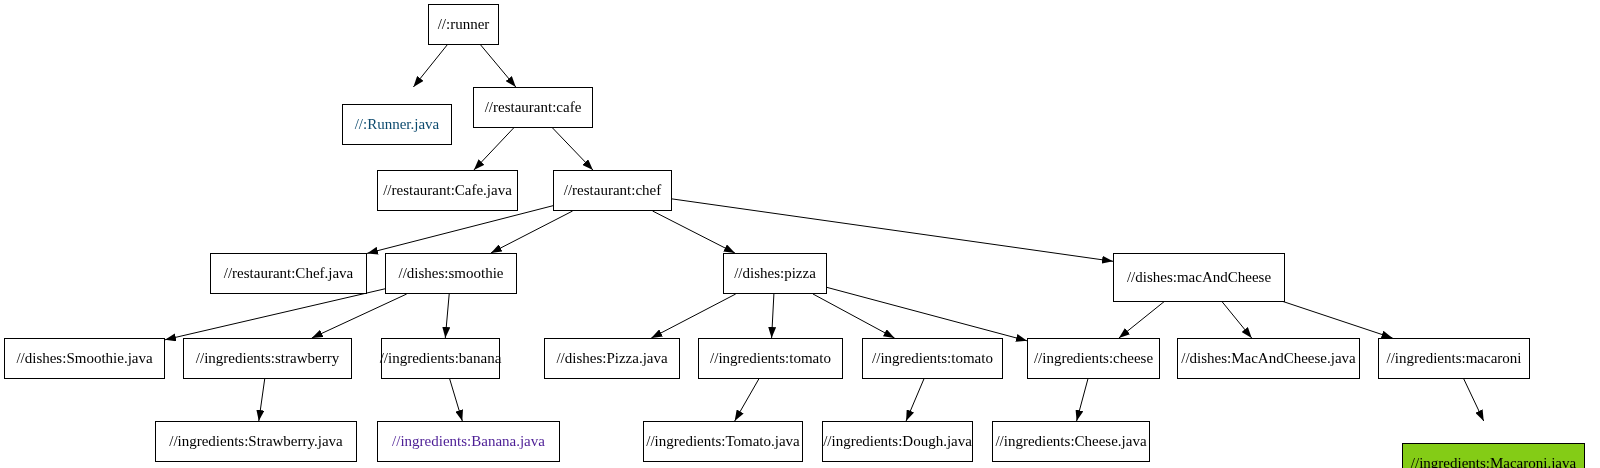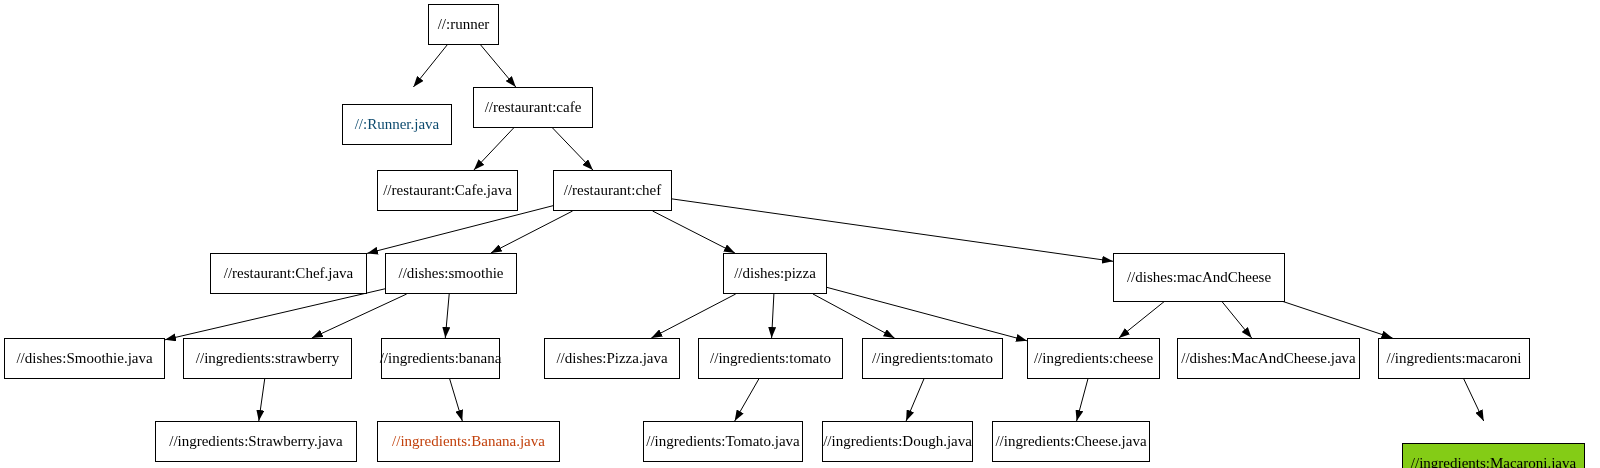--- a/index.html
+++ b/index.html
@@ -89,19 +89,19 @@
       <div class="node" style="left: 4px; top: 338px; width: 161px; height: 41px; border-color: rgb(0, 0, 0); background: rgb(255, 255, 255); color: rgb(0, 0, 0);">//dishes:Smoothie.java</div>
       <div class="node" style="left: 183px; top: 338px; width: 169px; height: 41px; border-color: rgb(0, 0, 0); background: rgb(255, 255, 255); color: rgb(0, 0, 0);">//ingredients:strawberry</div>
       <div class="node" style="left: 381px; top: 338px; width: 119px; height: 41px; border-color: rgb(0, 0, 0); background: rgb(255, 255, 255); color: #000000;">//ingredients:banana</div>
       <div class="node" style="left: 544px; top: 338px; width: 136px; height: 41px; border-color: rgb(0, 0, 0); background: rgb(255, 255, 255); color: rgb(0, 0, 0);">//dishes:Pizza.java</div>
       <div class="node" style="left: 698px; top: 338px; width: 145px; height: 41px; border-color: rgb(0, 0, 0); background: rgb(255, 255, 255); color: rgb(0, 0, 0);">//ingredients:tomato</div>
       <div class="node" style="left: 862px; top: 338px; width: 141px; height: 41px; border-color: rgb(0, 0, 0); background: rgb(255, 255, 255); color: rgb(0, 0, 0);">//ingredients:tomato</div>
       <div class="node" style="left: 1027px; top: 338px; width: 133px; height: 41px; border-color: rgb(0, 0, 0); background: rgb(255, 255, 255); color: rgb(0, 0, 0);">//ingredients:cheese</div>
       <div class="node" style="left: 1177px; top: 338px; width: 183px; height: 41px; border-color: rgb(0, 0, 0); background: rgb(255, 255, 255); color: rgb(0, 0, 0);">//dishes:MacAndCheese.java</div>
       <div class="node" style="left: 1378px; top: 338px; width: 152px; height: 41px; border-color: rgb(0, 0, 0); background: rgb(255, 255, 255); color: rgb(0, 0, 0);">//ingredients:macaroni</div>
       <div class="node" style="left: 155px; top: 421px; width: 202px; height: 41px; border-color: rgb(0, 0, 0); background: rgb(255, 255, 255); color: rgb(0, 0, 0);">//ingredients:Strawberry.java</div>
-      <div class="node" style="left: 377px; top: 421px; width: 183px; height: 41px; border-color: rgb(0, 0, 0); background: rgb(255, 255, 255); color: #c2410c;">//ingredients:Banana.java</div>
+      <div class="node" style="left: 377px; top: 421px; width: 183px; height: 41px; border-color: rgb(0, 0, 0); background: rgb(255, 255, 255); color: #4c1d95;">//ingredients:Banana.java</div>
       <div class="node" style="left: 643px; top: 421px; width: 160px; height: 41px; border-color: rgb(0, 0, 0); background: rgb(255, 255, 255); color: rgb(0, 0, 0);">//ingredients:Tomato.java</div>
       <div class="node" style="left: 822px; top: 421px; width: 151px; height: 41px; border-color: rgb(0, 0, 0); background: rgb(255, 255, 255); color: rgb(0, 0, 0);">//ingredients:Dough.java</div>
       <div class="node" style="left: 992px; top: 421px; width: 158px; height: 41px; border-color: rgb(0, 0, 0); background: rgb(255, 255, 255); color: rgb(0, 0, 0);">//ingredients:Cheese.java</div>
       <div class="node" style="left: 1402px; top: 421px; width: 183px; height: 41px; border-color: rgb(0, 0, 0); background: #84cc16; color: rgb(0, 0, 0); margin-top: 22px;">//ingredients:Macaroni.java</div>
     </div>
 </div>
 
 </body></html>

